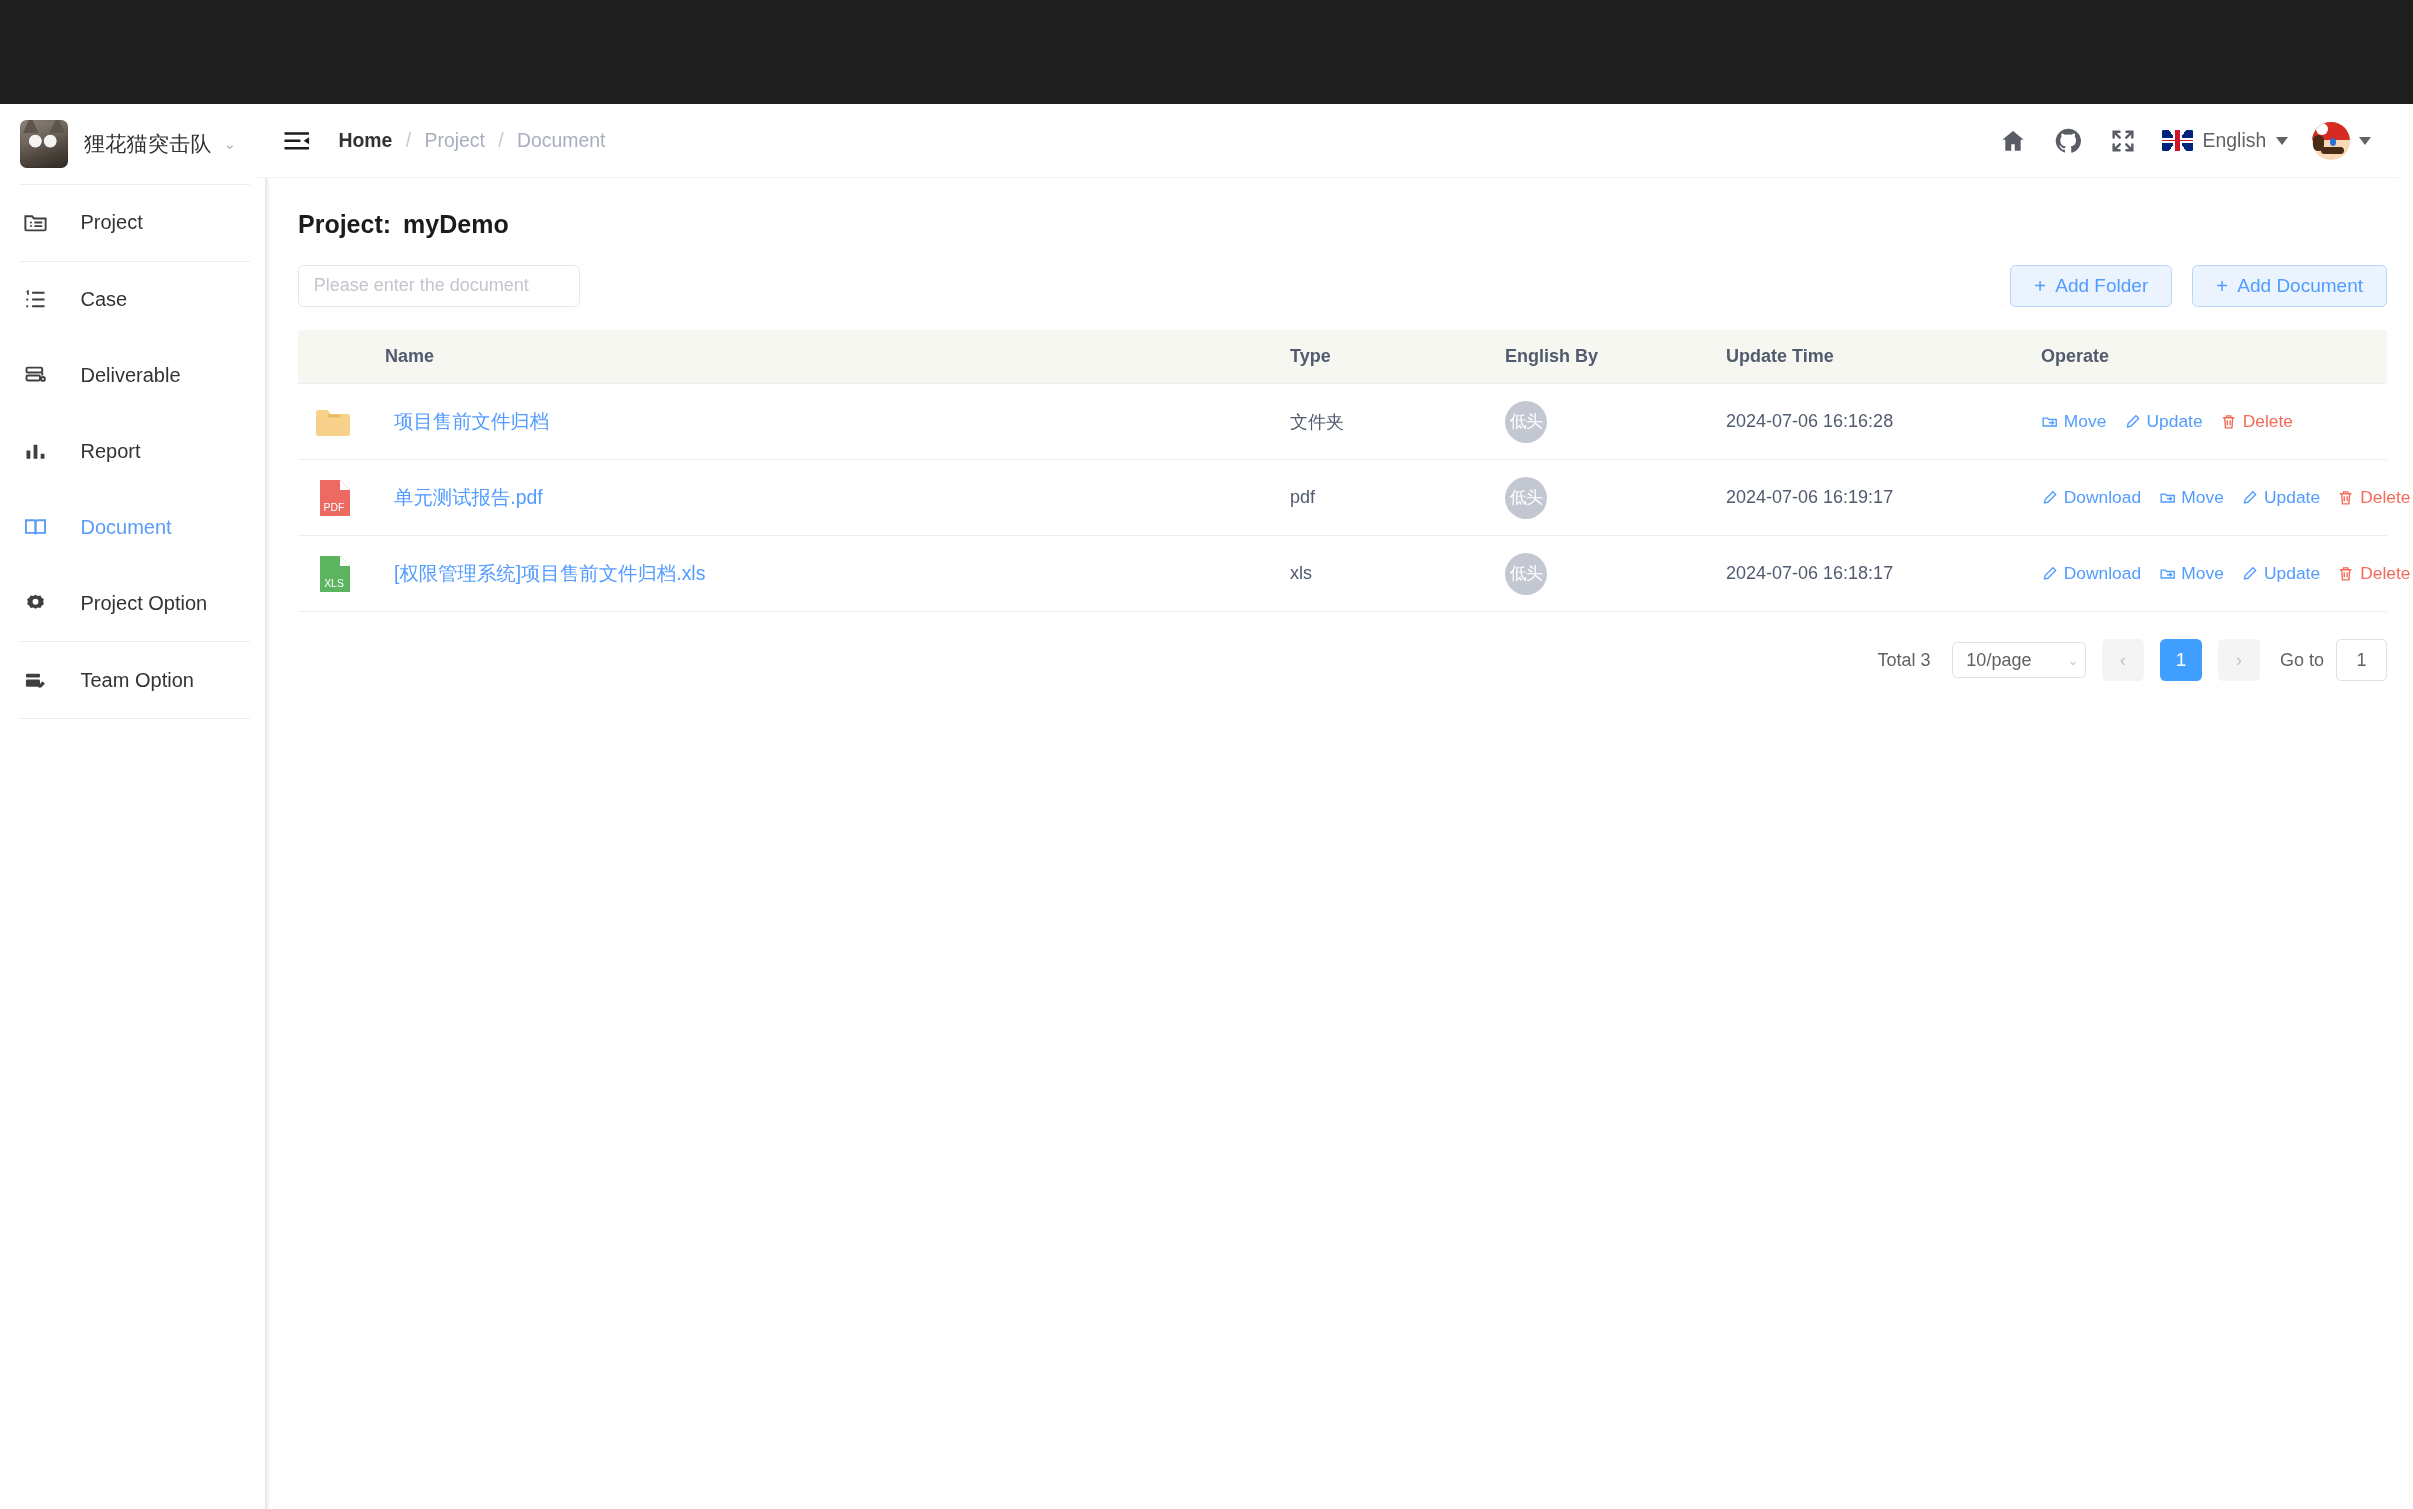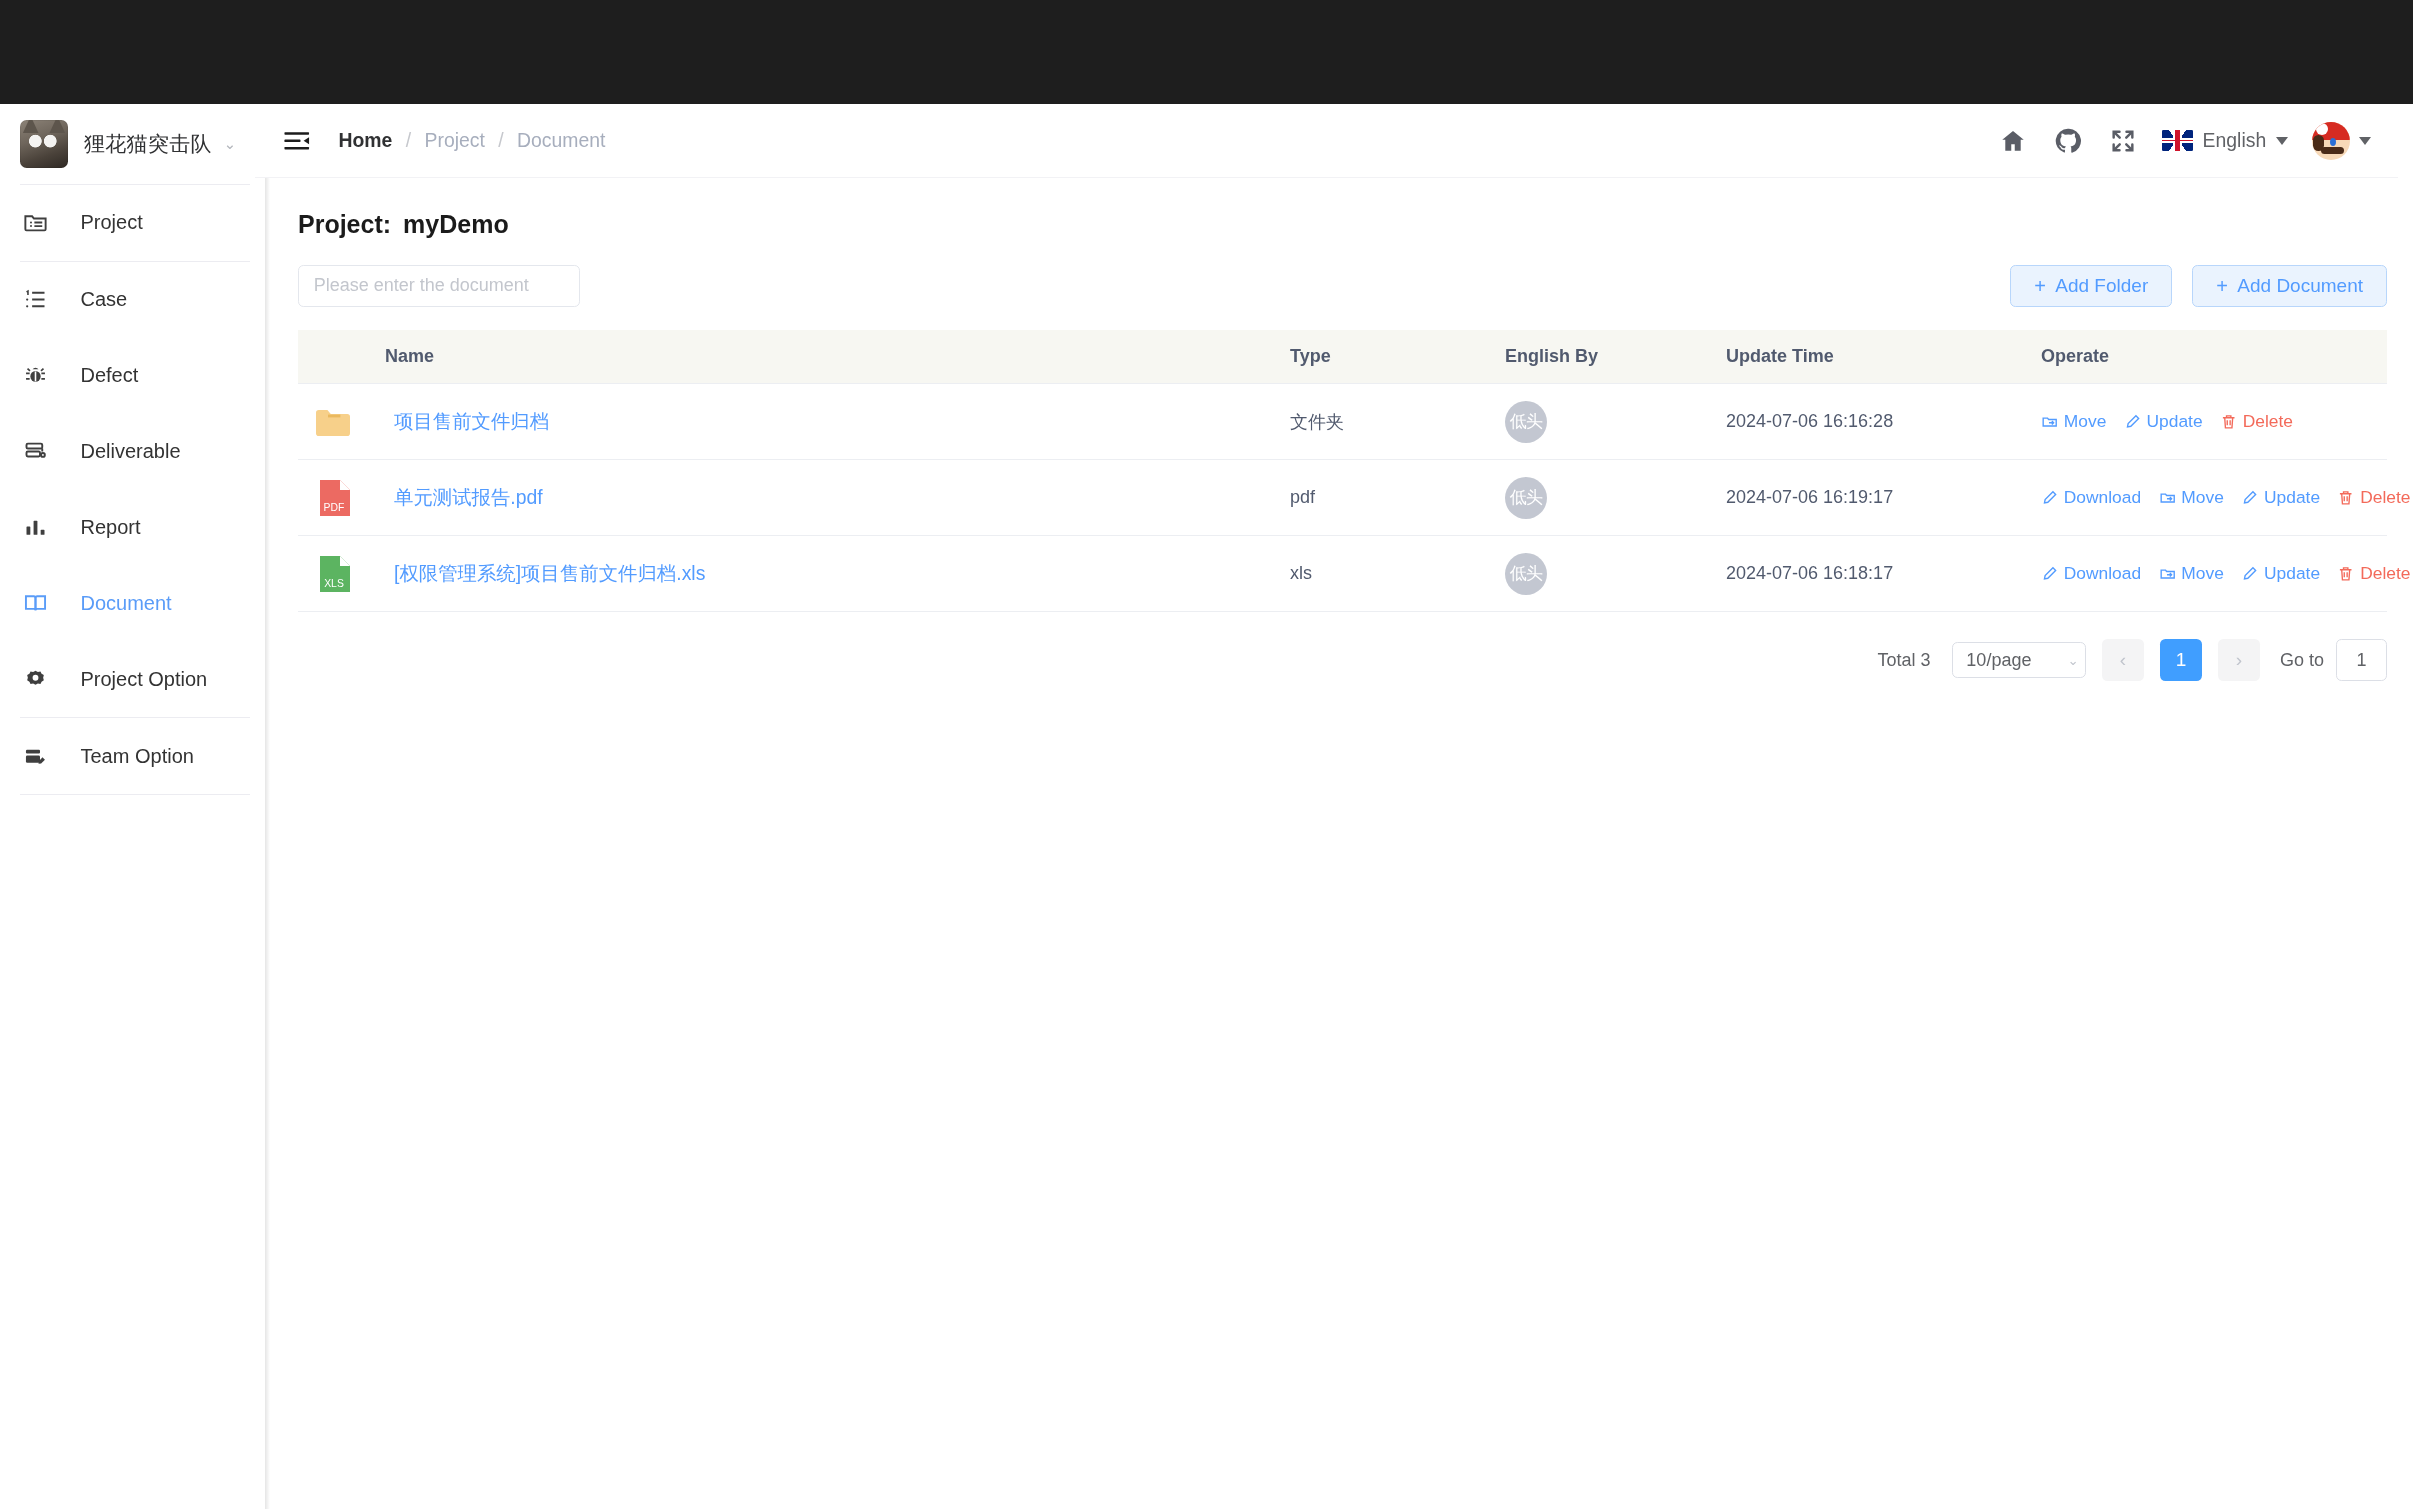--- a/index.html
+++ b/index.html
@@ -241,31 +241,20 @@
       <svg viewBox="0 0 24 24" fill="none" stroke="#3f3f3f" stroke-width="1.9">
         <path d="M9 6h11M9 12h11M9 18h11"></path>
         <path d="M4 5.2l1.3-.7V8" stroke-width="1.4"></path>
         <circle cx="4.6" cy="12" r="1" fill="#3f3f3f" stroke="none"></circle>
         <circle cx="4.6" cy="18" r="1" fill="#3f3f3f" stroke="none"></circle>
       </svg>
     </span>
     <span class="nav-label">Case</span>
   </div>
 
-  <div class="nav-item">
-    <span class="nav-ic">
-      <svg viewBox="0 0 24 24" fill="#3f3f3f">
-        <path d="M12 5a3.2 3.2 0 0 0-2.6 1.4h5.2A3.2 3.2 0 0 0 12 5z"></path>
-        <rect x="7.4" y="8" width="9.2" height="9.5" rx="4.6"></rect>
-        <rect x="11.3" y="8.4" width="1.4" height="8.8" fill="#fff"></rect>
-        <path d="M3.6 9.4h3.2v1.5H3.6zM17.2 9.4h3.2v1.5h-3.2zM3.6 14.2h3.2v1.5H3.6zM17.2 14.2h3.2v1.5h-3.2zM5.4 5.4l2.2 2-1 1.1-2.2-2zM18.6 5.4l-2.2 2 1 1.1 2.2-2z"></path>
-      </svg>
-    </span>
-    <span class="nav-label">Defect</span>
-  </div>
 
   <div class="nav-item">
     <span class="nav-ic">
       <svg viewBox="0 0 24 24" fill="none" stroke="#3f3f3f" stroke-width="1.7">
         <rect x="4" y="5" width="14" height="4.4" rx="1.2"></rect>
         <rect x="4" y="12" width="12" height="4.4" rx="1.2"></rect>
         <path d="M18 9.4v2.6"></path>
         <circle cx="18.6" cy="15" r="1.7"></circle>
       </svg>
     </span>

